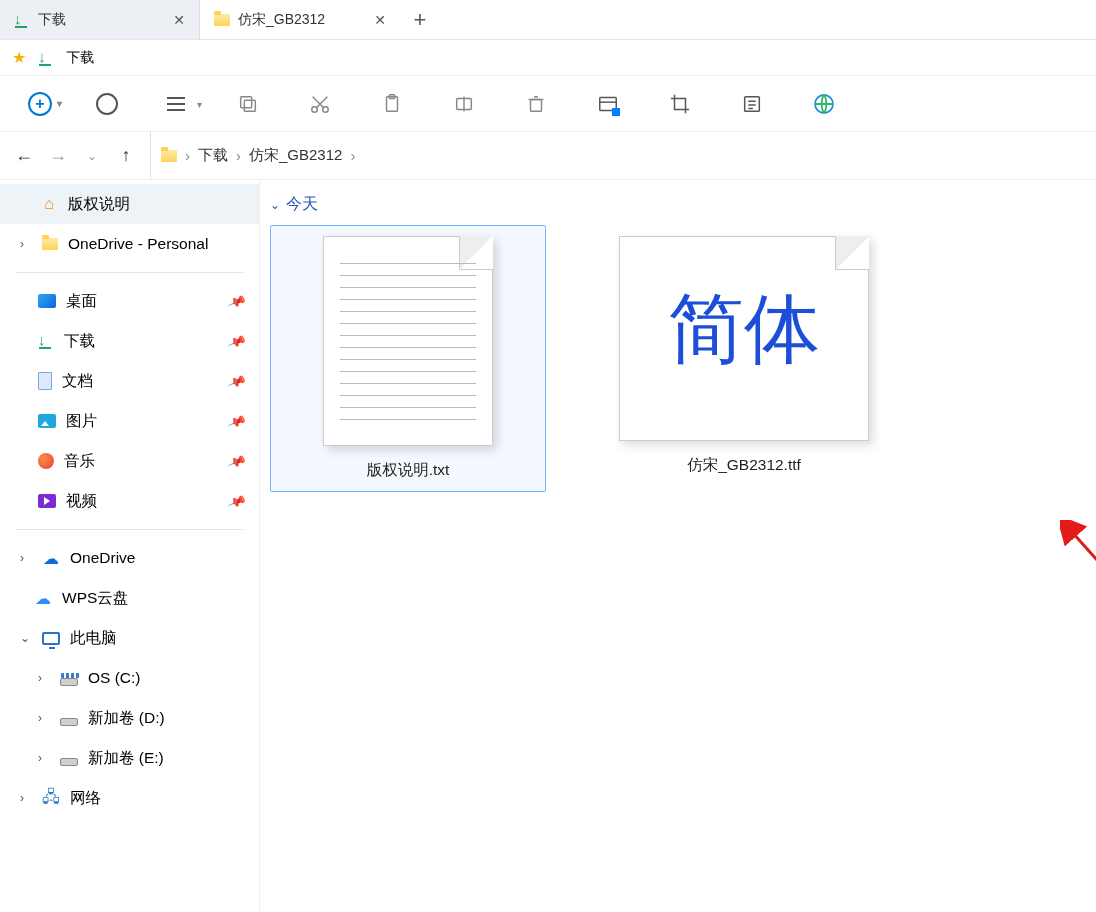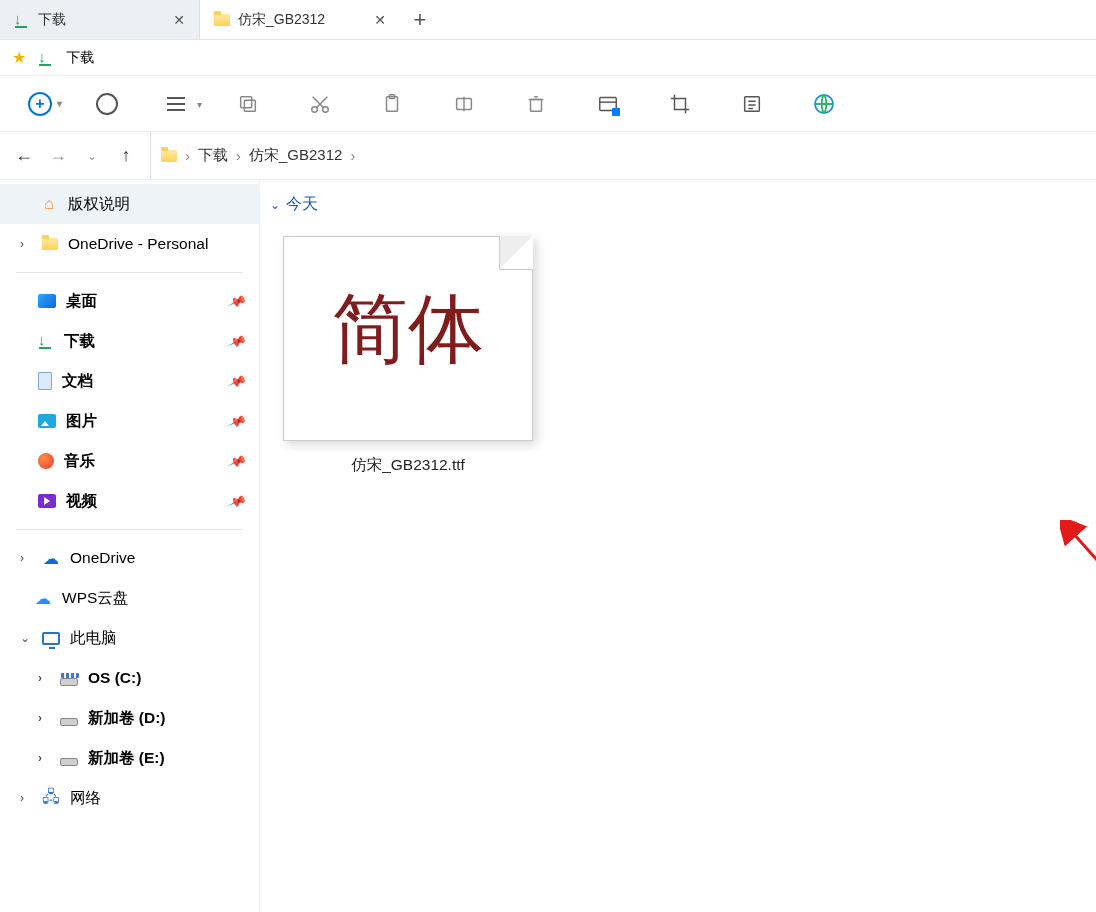--- a/index.html
+++ b/index.html
@@ -146,21 +146,21 @@
   }
   .sb-item{
     display:flex;align-items:center;gap:10px;
     height:40px;padding:0 12px 0 20px;font-size:15.5px;
     position:relative;cursor:default;
   }
   .sb-item.selected{background:#eef3f8;}
   .sb-item .chev{width:12px;color:#555;font-size:12px;}
   .sb-item .pin{position:absolute;right:14px;color:#777;font-size:13px;transform:rotate(20deg);}
   .sb-sep{height:1px;background:#e4e4e4;margin:8px 16px;}
-  .indent1{padding-left:38px;font-weight:bold;}
+  .indent1{padding-left:38px;}
 
   .ico{width:18px;height:18px;display:inline-flex;align-items:center;justify-content:center;font-size:16px;}
   .ico.home{color:#f58a1f;}
   .ico.cloud{color:#0f6bd8;}
   .ico.cloud2{color:#2a8cff;}
   .ico.desk{width:18px;height:14px;background:linear-gradient(135deg,#2aa9ff,#1362d6);border-radius:2px;}
   .ico.doc{width:14px;height:18px;background:#dbeaff;border:1px solid #7fa8d8;border-radius:1px;}
   .ico.pic{width:18px;height:14px;background:#1fa8e0;border-radius:2px;position:relative;}
   .ico.pic::after{content:"";position:absolute;left:3px;bottom:2px;width:0;height:0;border-left:4px solid transparent;border-right:4px solid transparent;border-bottom:5px solid #fff;}
   .ico.mus{width:16px;height:16px;border-radius:50%;background:radial-gradient(circle at 35% 35%,#ff8a3d,#e2413d);}
@@ -195,21 +195,21 @@
     background:linear-gradient(135deg,#eee 50%,#fff 50%);
     border-left:1px solid #ccc;border-bottom:1px solid #ccc;
   }
   .txtlines{
     position:absolute;left:16px;right:16px;top:26px;bottom:16px;
     background:repeating-linear-gradient(#bbb 0 1px, transparent 1px 12px);
   }
   .fontglyph{
     position:absolute;left:0;right:0;top:54px;
     text-align:center;font-size:76px;font-family:Liberation Sans, sans-serif;
-    color:#7f1d1d;line-height:1;
+    color:#1d4ed8;line-height:1;
   }
   .file .big.font{width:250px;height:205px;}
   .file .fname{font-size:15.5px;color:#222;text-align:center;}
 
   
   .redarrow{
     position:absolute;left:800px;top:340px;pointer-events:none;
   }
 </style>
 </head>
@@ -401,20 +401,27 @@
   </div>
 
   <div class="content">
     <div class="group-head">
       <span class="gchev">⌄</span>
       <span>今天</span>
     </div>
 
     <div class="filegrid">
 
+      <div class="file selected">
+        <div class="big">
+          <div class="fold"></div>
+          <div class="txtlines"></div>
+        </div>
+        <div class="fname">版权说明.txt</div>
+      </div>
 
       <div class="file">
         <div class="big font">
           <div class="fold"></div>
           <div class="fontglyph">简体</div>
         </div>
         <div class="fname">仿宋_GB2312.ttf</div>
       </div>
 
     </div>

